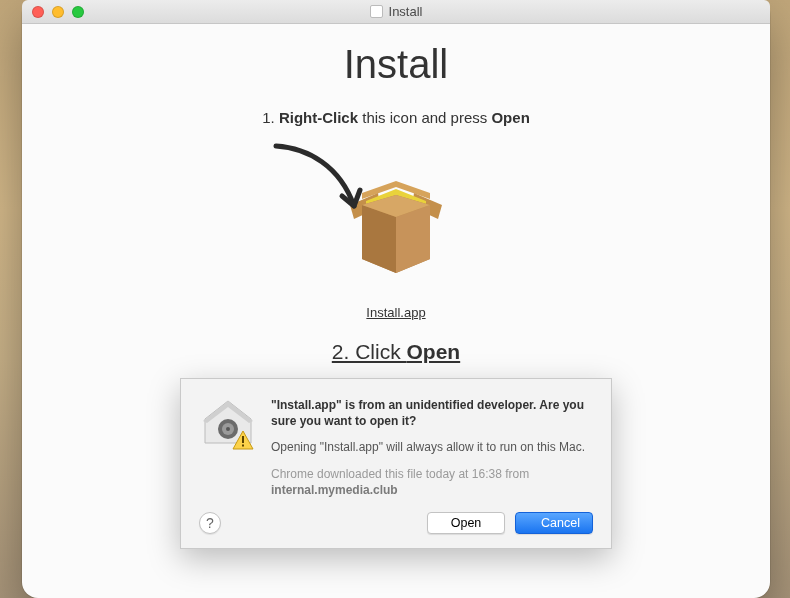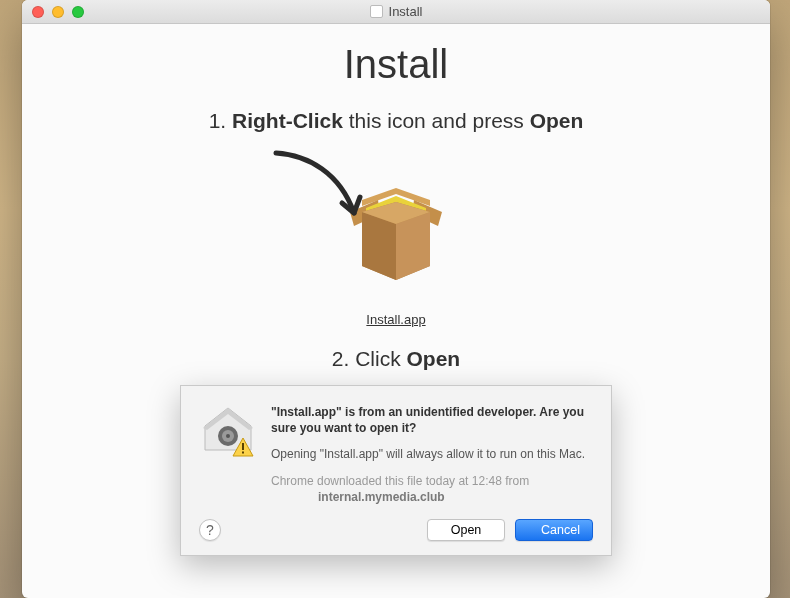--- a/index.html
+++ b/index.html
@@ -20,21 +20,21 @@
       display:flex; align-items:center; justify-content:center;
       letter-spacing: -4px;
       pointer-events: none;
       font-weight: 500;
     }
     .window {
       position: absolute;
       left: 22px; top: 0;
       width: 748px; height: 598px;
       background: #fbfbfb;
-      border-radius: 6px;
+      border-radius: 16px;
       box-shadow: 0 20px 50px rgba(0,0,0,0.35), 0 0 0 1px rgba(0,0,0,0.08);
       display: flex; flex-direction: column;
     }
     .titlebar {
       height: 24px;
       background: linear-gradient(#ececec, #dcdcdc);
       border-bottom: 1px solid #c6c6c6;
       border-radius: 6px 6px 0 0;
       display: flex; align-items: center;
       position: relative;
@@ -54,52 +54,52 @@
       display:inline-block;
     }
     .content {
       flex:1; display:flex; flex-direction:column; align-items:center;
       padding: 12px 24px 0;
     }
     h1.install-heading {
       font-size: 40px; font-weight: 300; color:#333; margin: 6px 0 22px;
     }
     .step1 {
-      font-size: 21px; color:#333; font-weight:300; margin-bottom: 10px;
+      font-size: 15px; color:#333; font-weight:300; margin-bottom: 10px;
     }
     .step1 b, .step2 b { font-weight: 700; }
     .icon-area {
       position: relative; width: 360px; height: 165px;
       display:flex; align-items:center; justify-content:center;
     }
     .arrow {
       position:absolute; left: 54px; top: 2px;
     }
     .app-name {
       font-size: 13px; color:#333; margin-top:4px;text-decoration:underline;
     }
     .step2 {
-      font-size: 21px; color:#333; font-weight:300; margin: 20px 0 14px;
+      font-size: 21px; color:#333; font-weight:300; margin: 20px 0 14px; text-decoration: underline;
     }
     .sheet {
       width: 432px;
       background: #f3f3f3;
       border: 1px solid #c9c9c9;
       border-radius: 0;
       box-shadow: 0 10px 30px rgba(0,0,0,0.25);
       padding: 18px 18px 14px;
       position: relative;
     }
     .sheet-body { display:flex; gap:14px; }
     .gk-icon { width:58px; flex:0 0 58px; position:relative; }
     .sheet-text { flex:1; font-size: 12px; color:#333; }
     .sheet-text .msg { font-weight:700; line-height:1.35; margin-bottom:10px; }
     .sheet-text .sub { color:#555; line-height:1.35; margin-bottom:10px; }
     .sheet-text .meta { color:#9a9a9a; line-height:1.35; }
-    .sheet-text .meta b { color:#7a7a7a; font-weight:700;margin-left:47px; }
+    .sheet-text .meta b { color:#7a7a7a; font-weight:700; }
     .sheet-footer {
       display:flex; align-items:center; margin-top:14px;
     }
     .help-btn {
       width:22px; height:22px; border-radius:50%; background:#fff;
       border:1px solid #c3c3c3; color:#666; font-size:14px;
       display:flex; align-items:center; justify-content:center;
       cursor:pointer;
       box-shadow: 0 1px 1px rgba(0,0,0,0.08);
     }
@@ -183,21 +183,21 @@
               <polygon points="10,0 20,18 0,18" fill="#fcd24a" stroke="#c79a15"></polygon>
               <rect x="9" y="5" width="2" height="7" fill="#5a4300"></rect>
               <rect x="9" y="13.5" width="2" height="2" fill="#5a4300"></rect>
             </g>
           </svg>
         </div>
         <div class="sheet-text">
           <div class="msg">"Install.app" is from an unidentified developer. Are you sure you want to open it?</div>
           <div class="sub">Opening "Install.app" will always allow it to run on this Mac.</div>
           <div class="meta">
-            <span>Chrome downloaded this file today at 12:48 from </span><b>internal.mymedia.club</b>
+            <span>Chrome downloaded this file today at 16:38 from </span><b>internal.mymedia.club</b>
           </div>
         </div>
       </div>
       <div class="sheet-footer">
         <div class="help-btn">
           <span>?</span>
         </div>
         <div class="spacer"></div>
         <button class="mac-btn">Open</button>
         <button class="mac-btn primary">Cancel</button>

